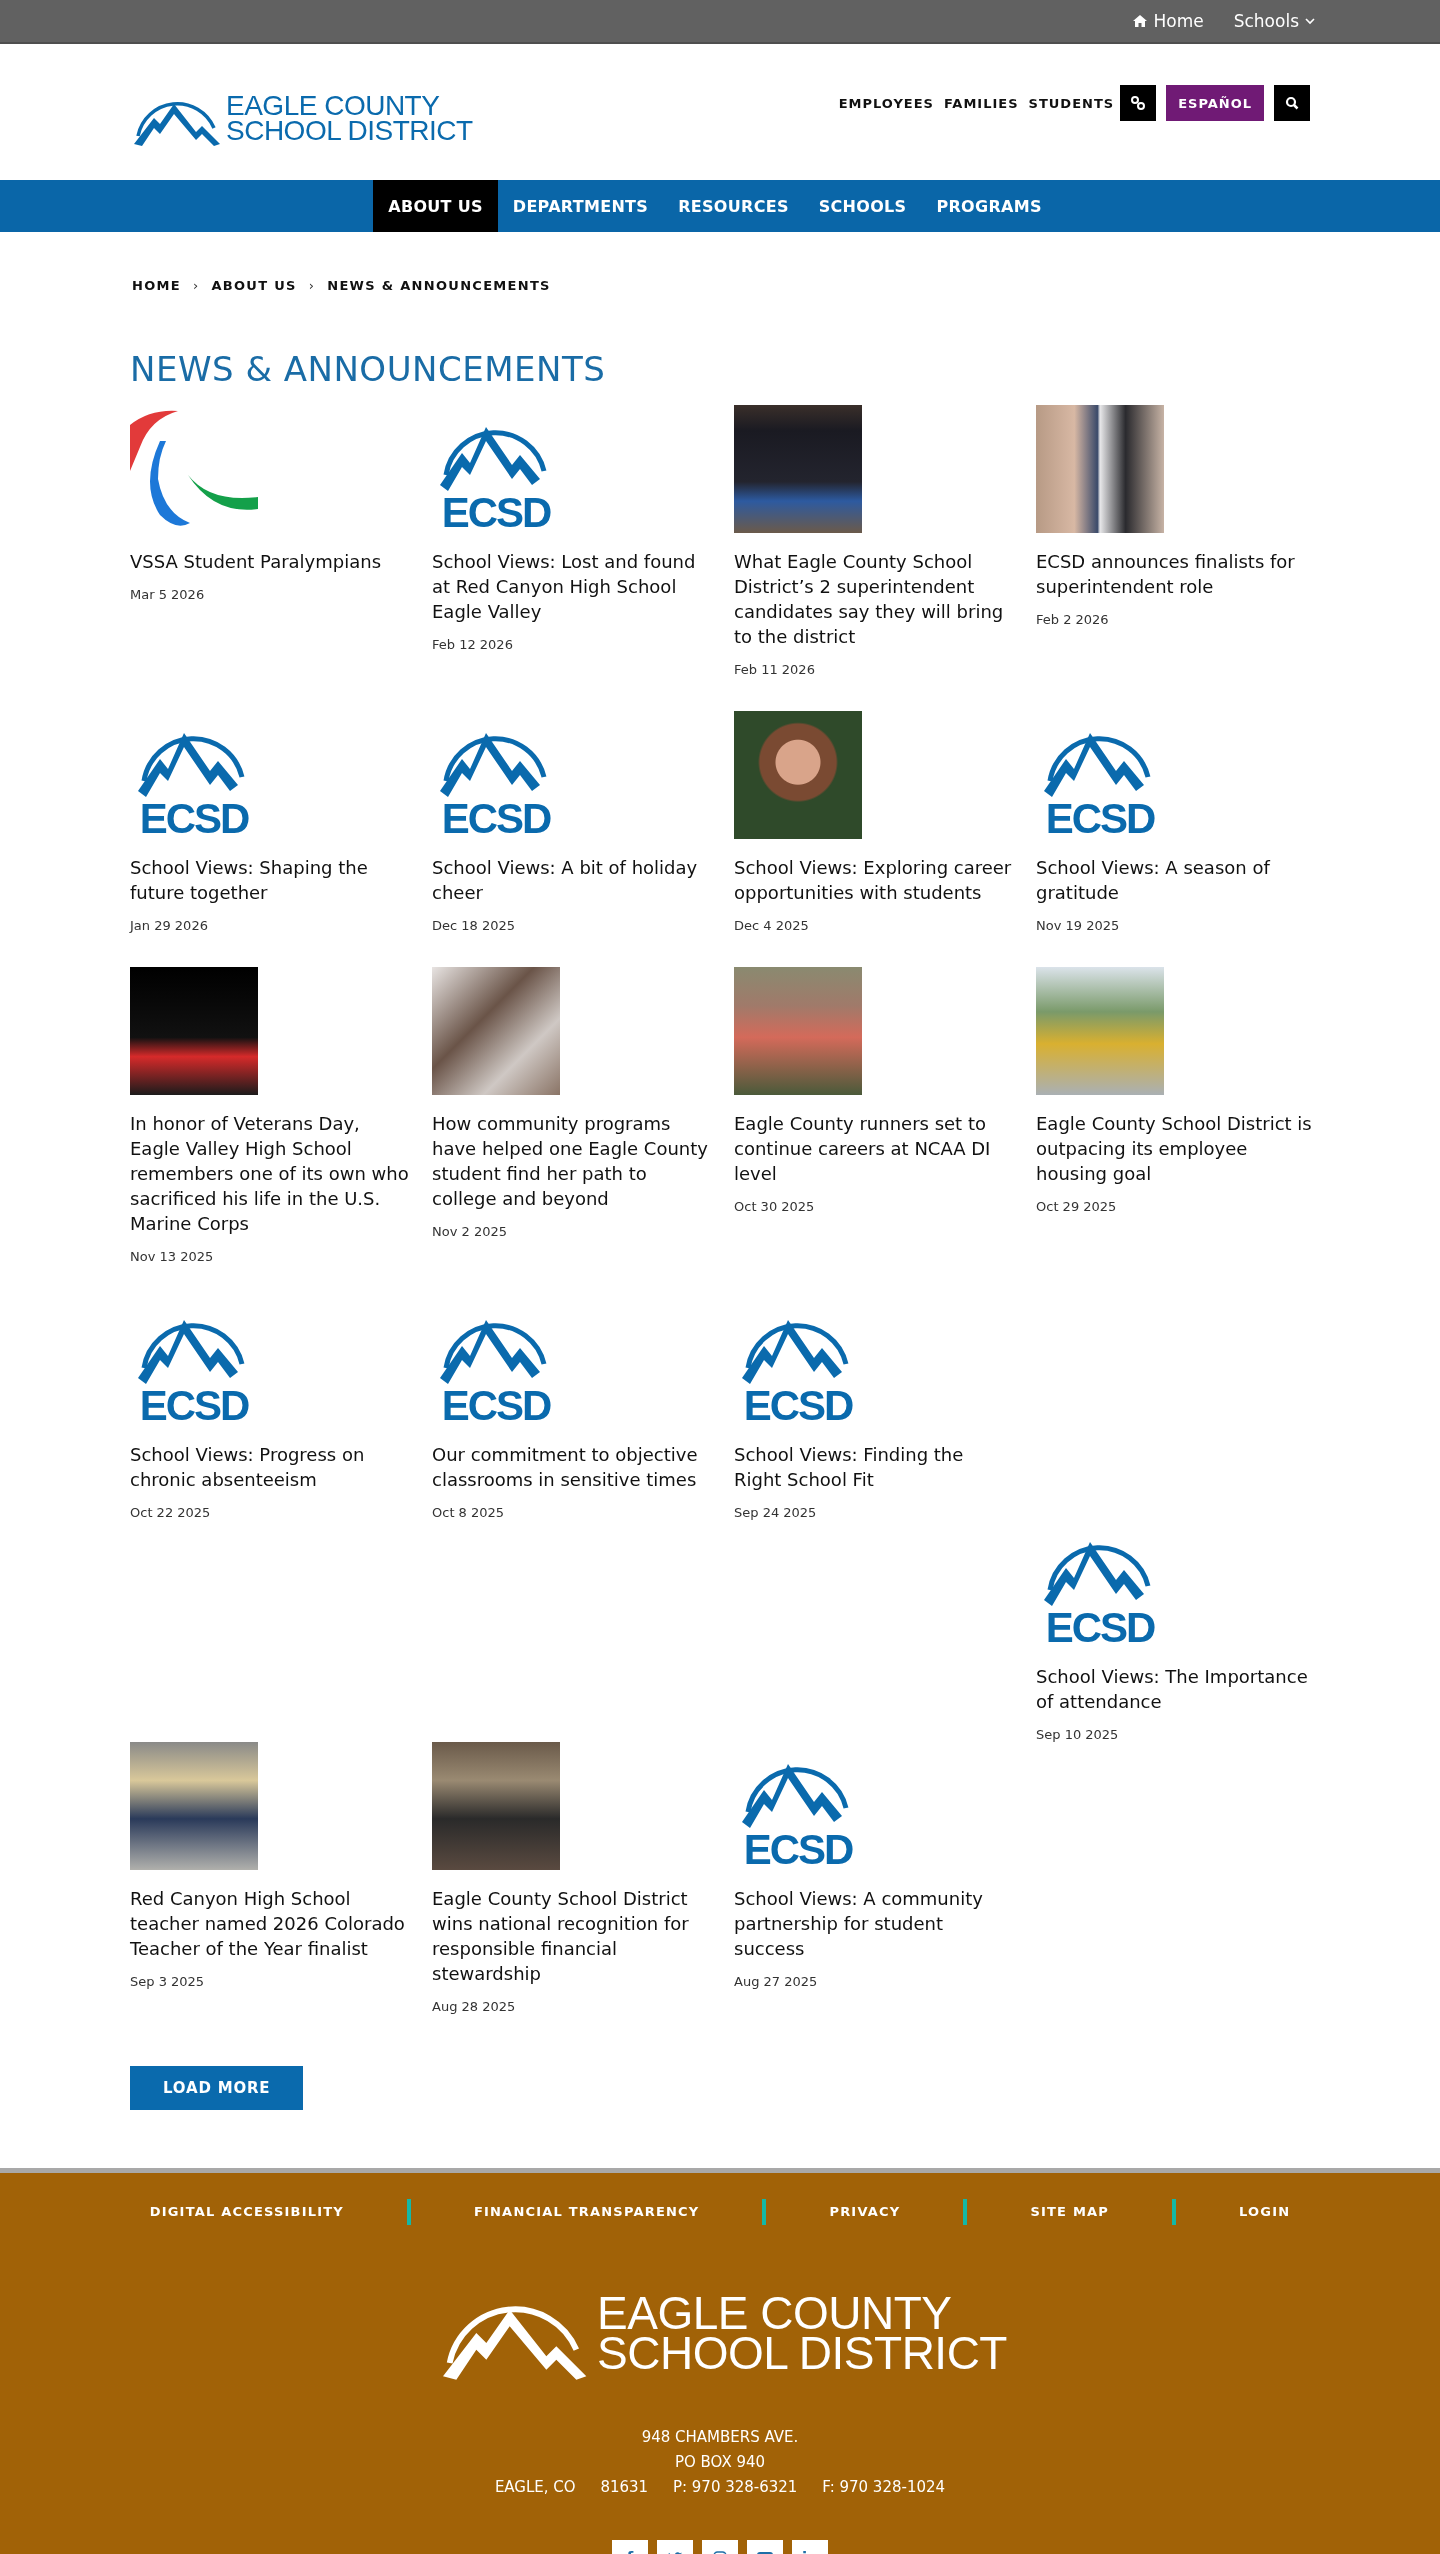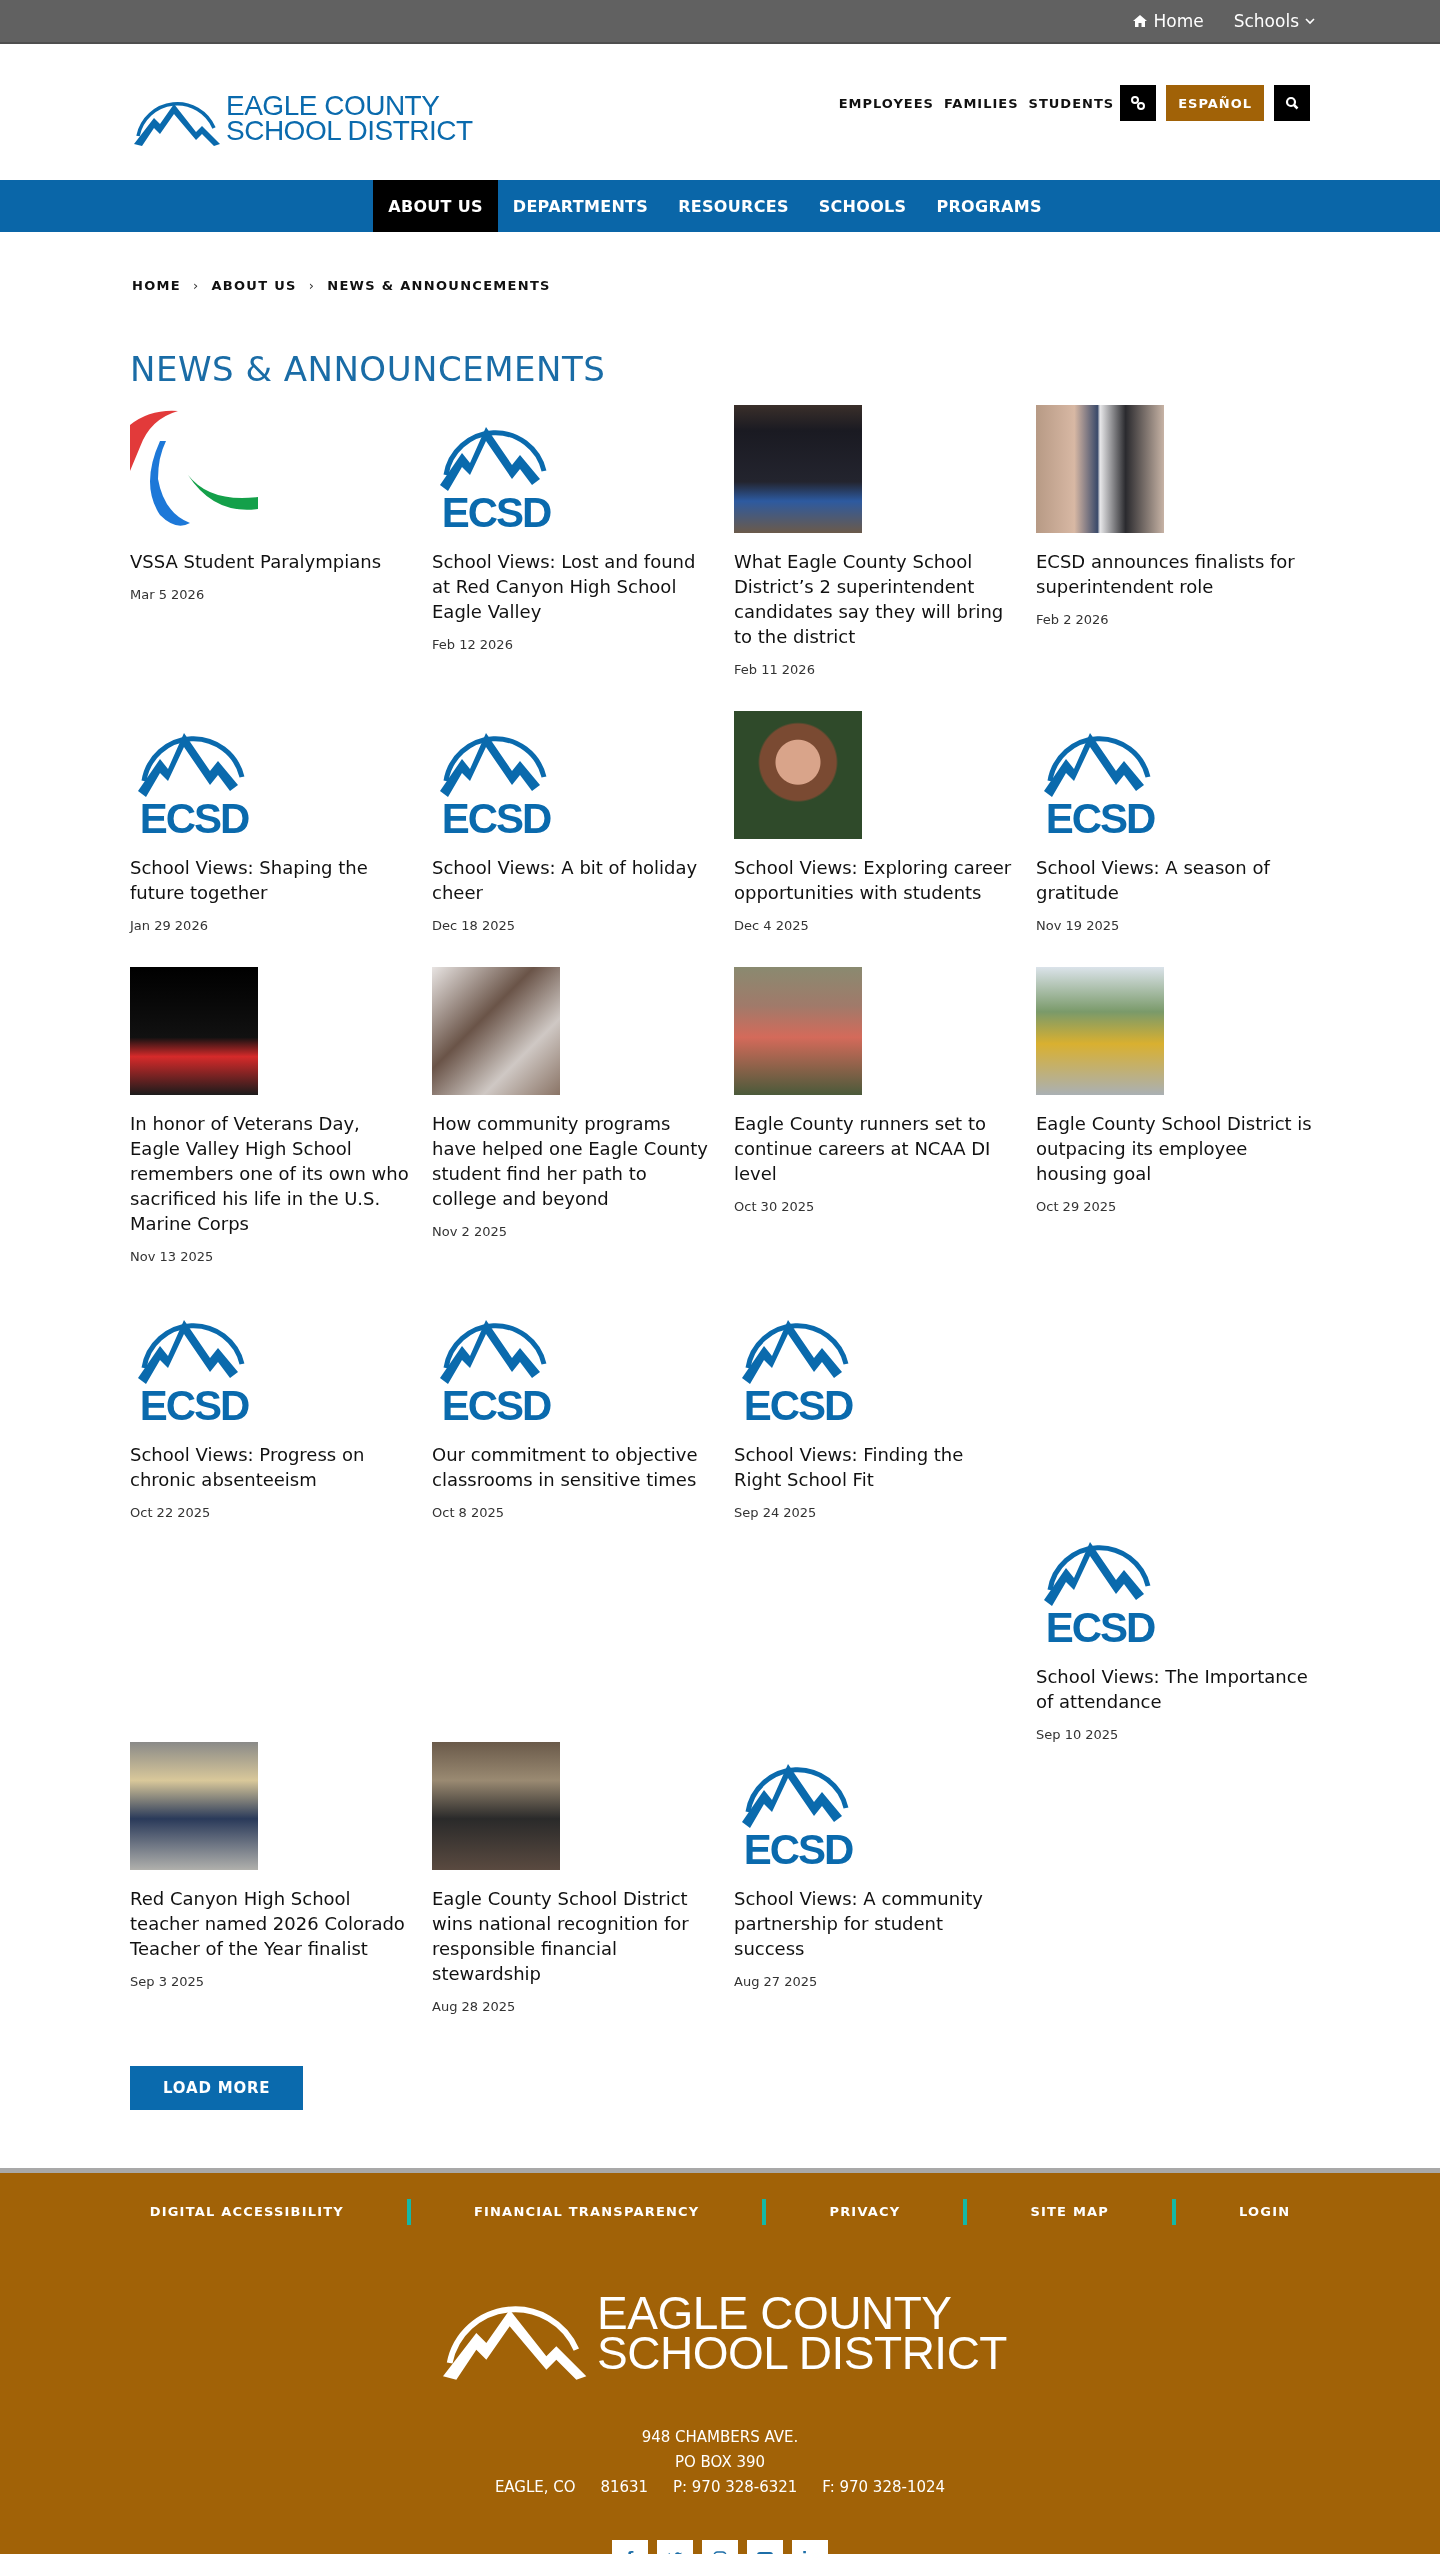--- a/index.html
+++ b/index.html
@@ -14,21 +14,21 @@
   
   .header { height: 136px; position: relative; background: #fff; }
   .logo { position: absolute; left: 130px; top: 88px; top: 44px; display: flex; align-items: center; }
   .logo-text { color: #0a6aad; font-family: "Liberation Sans", sans-serif; line-height: 0.9; margin-left: 4px; }
   .logo-text .l1 { font-size: 28px; letter-spacing: -0.5px; }
   .logo-text .l2 { font-size: 28px; letter-spacing: -0.5px; }
   .hdr-right { position: absolute; right: 130px; top: 41px; display: flex; align-items: center; }
   .hdr-link { font-size: 13px; font-weight: bold; letter-spacing: 1px; color: #111; margin-left: 10px; text-decoration: none; }
   .hdr-link:first-child { margin-left: 0; }
   .black-btn { width: 36px; height: 36px; background: #000; display: flex; align-items: center; justify-content: center; margin-left: 6px; }
-  .espanol { height: 36px; background: #a16207; color: #fff; font-weight: bold; font-size: 13px; letter-spacing: 1px; display: flex; align-items: center; padding: 0 12px; margin-left: 10px; }
+  .espanol { height: 36px; background: #701a75; color: #fff; font-weight: bold; font-size: 13px; letter-spacing: 1px; display: flex; align-items: center; padding: 0 12px; margin-left: 10px; }
   .black-btn.search { margin-left: 10px; }
 
   
   .mainnav { height: 52px; background: #0a66a8; display: flex; justify-content: center; }
   .mainnav .items { display: flex; margin-left: -10px; }
   .mainnav a { color: #fff; font-weight: bold; font-size: 16px; padding: 0 15px; display: flex; align-items: center; text-decoration: none; letter-spacing: 0.3px; }
   .mainnav a.active { background: #000; }
 
   
   .breadcrumb { margin: 46px 0 0 132px; display: flex; align-items: center; font-size: 13px; font-weight: bold; letter-spacing: 1.3px; }
@@ -309,21 +309,21 @@
       <path d="M8 48 A40 40 0 0 1 84 40" stroke="#fff" stroke-width="3.5" fill="none"></path>
       <path d="M4 56 L24 30 L30 36 L44 16 L66 44 L72 38 L90 56 L84 58 L72 46 L66 52 L44 26 L30 46 L24 40 L12 58 Z" fill="#fff"></path>
     </svg>
     <div class="text">
       <div>EAGLE COUNTY</div>
       <div>SCHOOL DISTRICT</div>
     </div>
   </div>
   <div class="address">
     <div>948 CHAMBERS AVE.</div>
-    <div>PO BOX 390</div>
+    <div>PO BOX 940</div>
     <div class="row3">
       <span>EAGLE, CO</span>
       <span>81631</span>
       <span>P: 970 328-6321</span>
       <span>F: 970 328-1024</span>
     </div>
   </div>
   <div class="social">
     <a href="#">
         <span>f</span>

